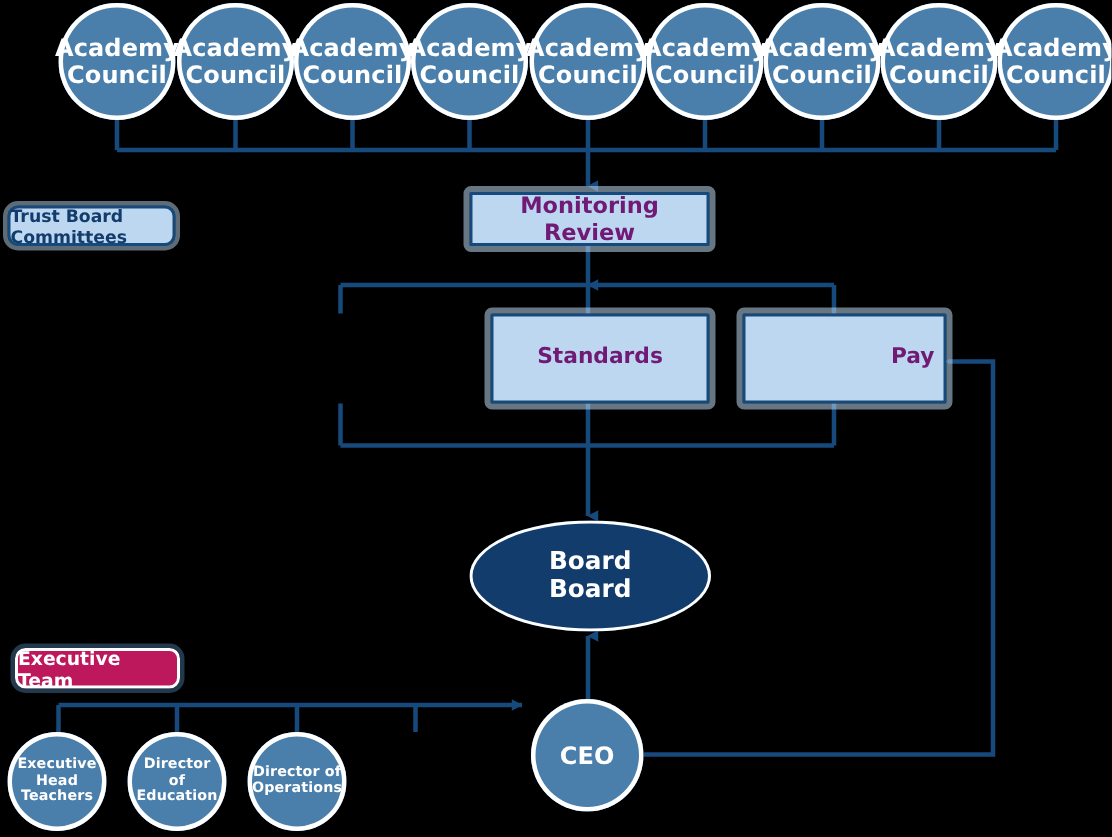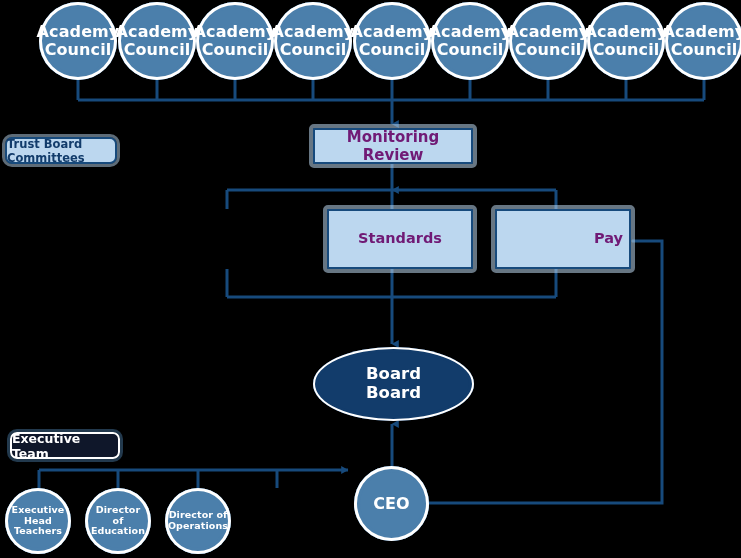--- a/index.html
+++ b/index.html
@@ -149,21 +149,21 @@
     border: 2px solid #174a7c;
     color: #123c6b;
     font-size: 11.5px;
     outline: 3px solid rgba(188,215,239,0.5);
   }
   .chip-exec {
     left: 10px;
     top: 432px;
     width: 110px;
     height: 27px;
-    background: #0f172a;
+    background: #be185d;
     border: 2px solid #ffffff;
     color: #ffffff;
     font-size: 12.5px;
     outline: 3px solid rgba(75,127,171,0.45);
   }
 </style>
 </head>
 <body>
 
 <div id="chart">

